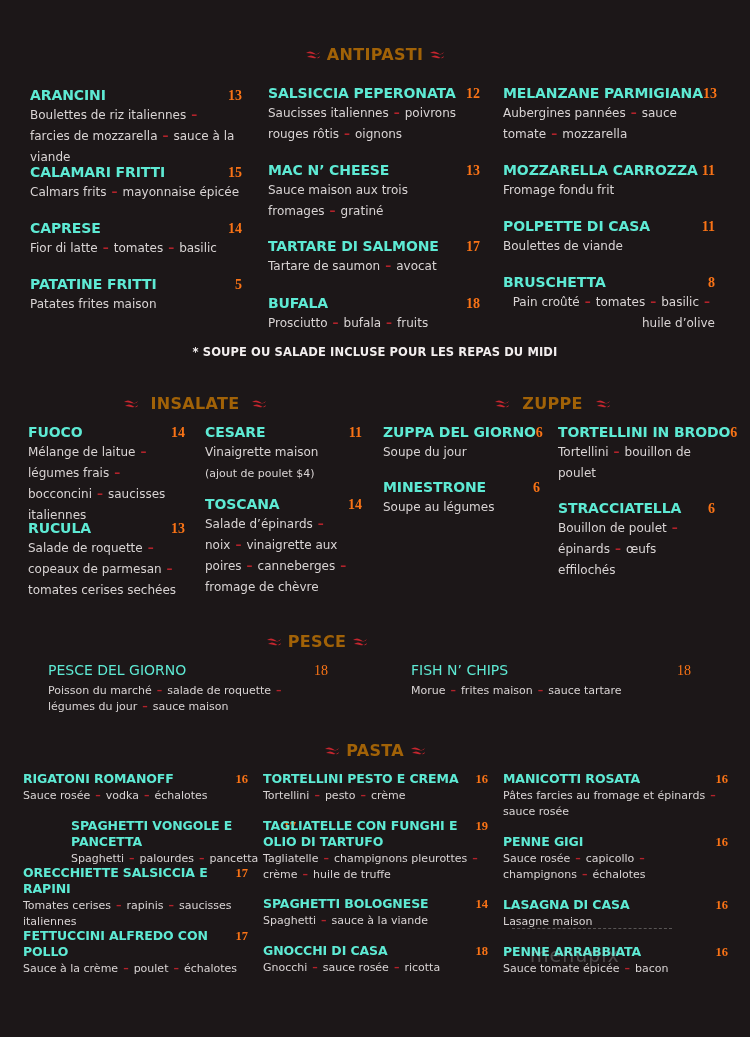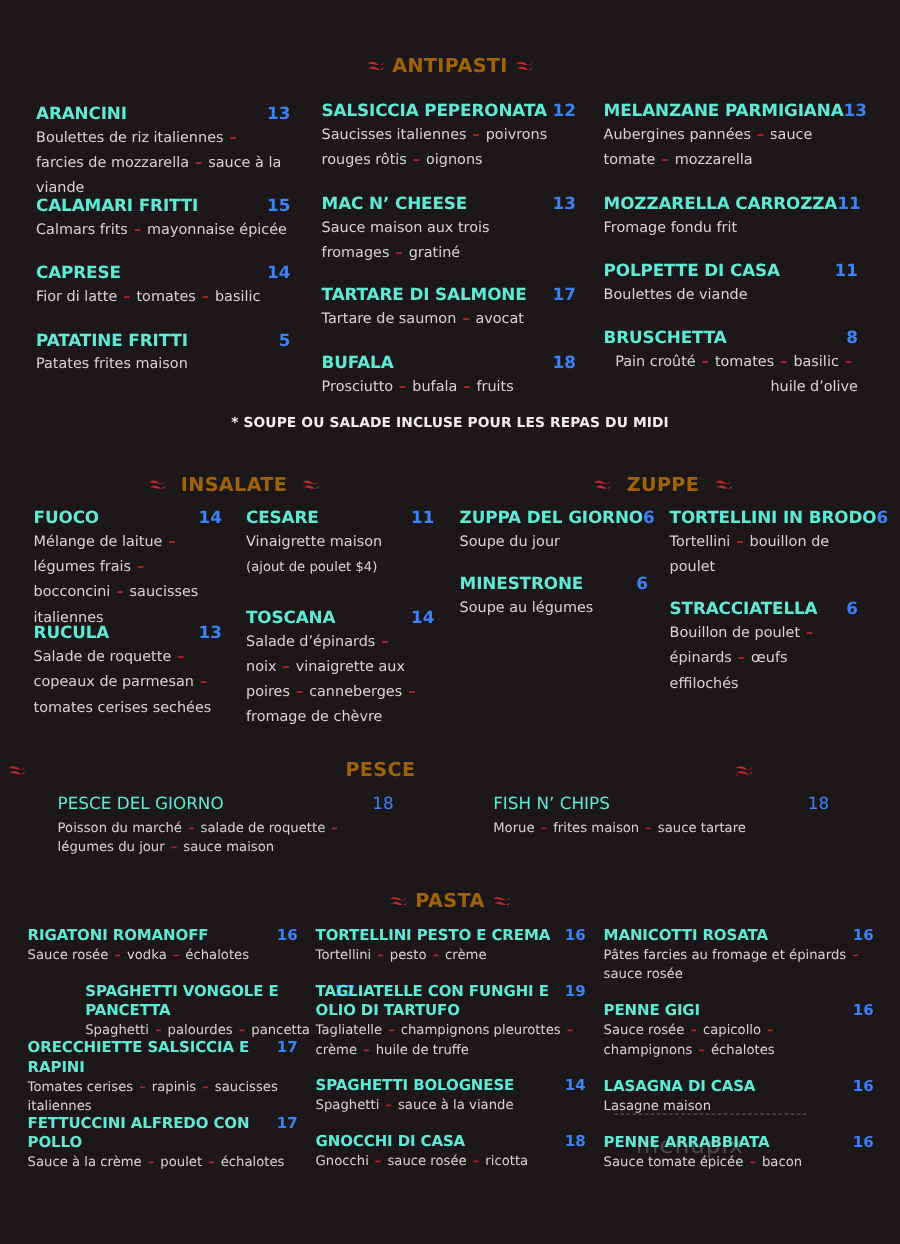--- a/index.html
+++ b/index.html
@@ -9,21 +9,21 @@
   .sec-title {
     position: absolute; display: flex; align-items: center; justify-content: center;
     font-weight: bold; font-size: 16px; letter-spacing: 0.3px; color: #a16207;
   }
   .sec-title .flame { width: 16px; height: 10px; margin: 0 6px; display: inline-block; }
   .sec-title .flame svg { width: 16px; height: 10px; display: block; }
 
   .item { position: absolute; }
   .item .row { display: flex; justify-content: space-between; align-items: baseline; }
   .item .name { font-weight: bold; font-size: 14px; color: #5eead4; white-space: nowrap; letter-spacing: -0.1px; }
-  .item .price { font-weight: bold; font-size: 14px; color: #3b82f6; }
+  .item .price { font-weight: bold; font-size: 14px; color: #f97316; font-family: Liberation Serif, serif; }
   .item .desc { font-size: 12px; line-height: 21px; color: #d9d4d4; margin-top: 1px; }
   .item .desc .sep { color: #b3232b; margin: 0 5px; font-weight: bold; }
   .item .desc .note { font-size: 11px; }
 
   .pasta .name, .pasta .price { font-size: 12.5px; }
   .pasta .desc { font-size: 11px; line-height: 16px; }
   .pasta .name { white-space: normal; line-height: 16px; }
 
   .pesce .name, .pesce .price { font-size: 14px; font-weight: normal; letter-spacing: 0; }
   .pesce .desc { font-size: 11px; line-height: 16px; margin-top: 4px; }
@@ -73,21 +73,21 @@
       </svg>
     </span>
   <span style="margin:0 6px">ZUPPE</span>
   <span class="flame">
       <svg viewBox="0 0 16 10">
         <path d="M1 3 Q5 0 9 3 T15 2 Q12 5 8 4 T1 3Z M2 7 Q6 4 10 7 T15 6 Q12 9 8 8 T2 7Z" fill="#c4262e"></path>
       </svg>
     </span>
 </div>
 
-<div class="sec-title" style="left:0;width:634px;top:632px;justify-content:space-between;">
+<div class="sec-title" style="left:0;width:634px;top:632px;">
   <span class="flame">
       <svg viewBox="0 0 16 10">
         <path d="M1 3 Q5 0 9 3 T15 2 Q12 5 8 4 T1 3Z M2 7 Q6 4 10 7 T15 6 Q12 9 8 8 T2 7Z" fill="#c4262e"></path>
       </svg>
     </span>
   <span>PESCE</span>
   <span class="flame">
       <svg viewBox="0 0 16 10">
         <path d="M1 3 Q5 0 9 3 T15 2 Q12 5 8 4 T1 3Z M2 7 Q6 4 10 7 T15 6 Q12 9 8 8 T2 7Z" fill="#c4262e"></path>
       </svg>
@@ -207,21 +207,21 @@
       </div>
       <div class="desc"><span>Salade de roquette</span><span class="sep">–</span><span>copeaux de parmesan</span><span class="sep">–</span><span>tomates cerises sechées</span></div>
     </div>
     <div class="item " style="left: 205px; top: 424px; width: 157px;">
       <div class="row">
         <span class="name">CESARE</span>
         <span class="price">11</span>
       </div>
       <div class="desc"><span>Vinaigrette maison</span><br><span class="note">(ajout de poulet $4)</span></div>
     </div>
-    <div class="item " style="left: 205px; top: 507px; width: 157px;">
+    <div class="item " style="left: 205px; top: 496px; width: 157px;">
       <div class="row">
         <span class="name">TOSCANA</span>
         <span class="price">14</span>
       </div>
       <div class="desc"><span>Salade d’épinards</span><span class="sep">–</span><span>noix</span><span class="sep">–</span><span>vinaigrette aux poires</span><span class="sep">–</span><span>canneberges</span><span class="sep">–</span><span>fromage de chèvre</span></div>
     </div>
     <div class="item " style="left: 383px; top: 424px; width: 157px;">
       <div class="row">
         <span class="name">ZUPPA DEL GIORNO</span>
         <span class="price">6</span>

